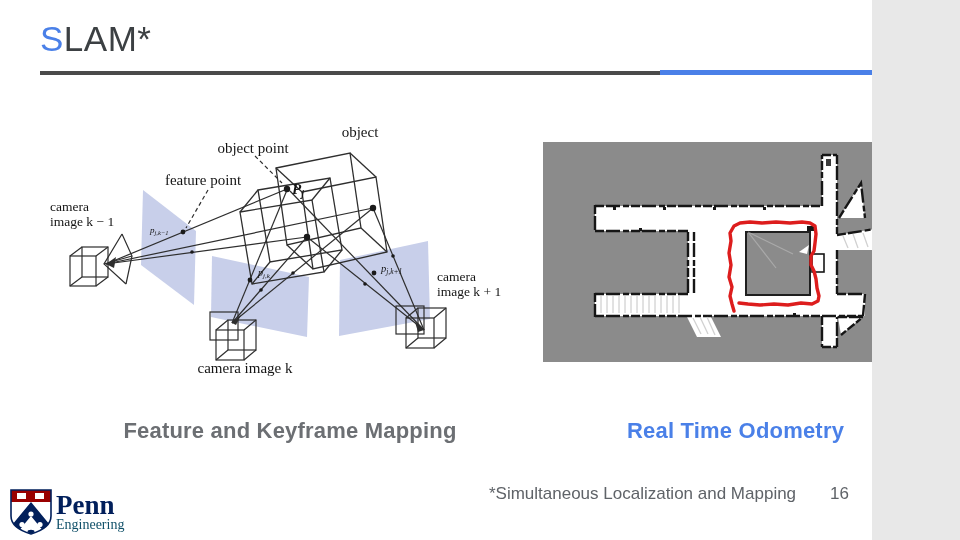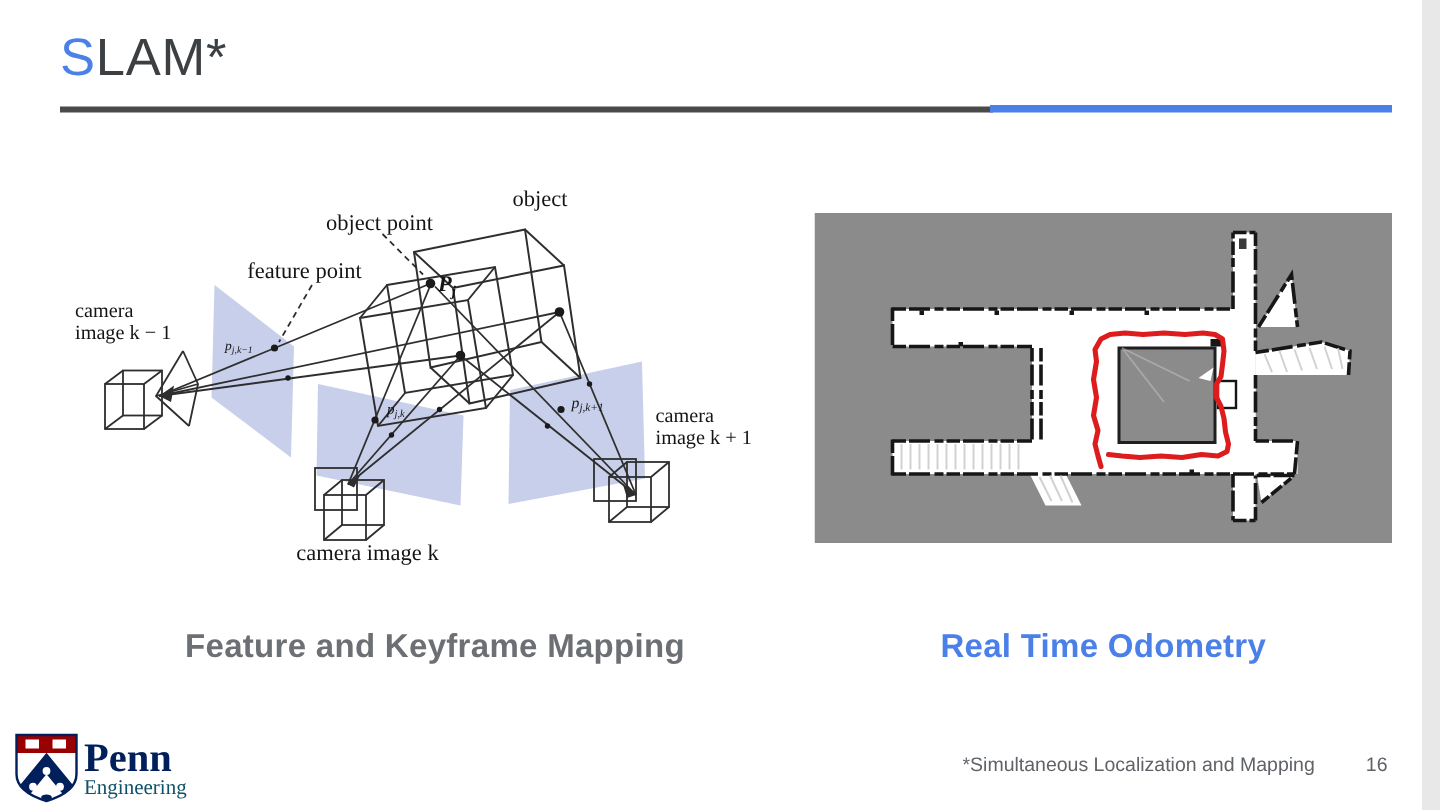--- a/index.html
+++ b/index.html
@@ -1,30 +1,30 @@
 <!DOCTYPE html>
 <html><head>
 <meta charset="utf-8">
 <style>
   html,body{margin:0;padding:0;background:#e8e8e8;}
-  .slide{position:relative;width:948px;height:540px;background:#ffffff;overflow:hidden;
+  .slide{position:relative;width:872px;height:540px;background:#ffffff;overflow:hidden;
          font-family:"Liberation Sans",sans-serif;}
   .title{position:absolute;left:40px;top:20px;font-size:35px;line-height:38px;
          color:#3c4043;letter-spacing:.5px;font-weight:400;}
   .title .accent{color:#4a80e8;}
   .divider-dark{position:absolute;left:40px;top:71px;width:622px;height:4px;background:#4a4a4a;}
   .divider-blue{position:absolute;left:660px;top:70px;width:268px;height:5px;background:#4a80e8;}
   .figure-left{position:absolute;left:40px;top:104px;width:470px;height:300px;}
   .figure-right{position:absolute;left:543px;top:142px;width:385px;height:220px;}
   .caption{position:absolute;top:418px;font-size:22px;font-weight:600;letter-spacing:.2px;
            text-align:center;}
   .caption-left{left:40px;width:500px;color:#6c6f73;}
   .caption-right{left:543px;width:385px;color:#4a80e8;}
-  .footer{position:absolute;right:23px;top:502px;display:flex;align-items:flex-end;
-          font-size:13px;color:#5f6368;}
+  .footer{position:absolute;right:23px;top:484px;display:flex;align-items:flex-end;
+          font-size:17px;color:#5f6368;}
   .footer .note{margin-right:34px;}
   .logo{position:absolute;left:10px;top:480px;width:150px;height:58px;}
   svg{display:block;}
   .diagram-label{font-family:"Liberation Serif",serif;fill:#141414;}
 </style>
 </head>
 <body>
 
 <div class="slide">
 

